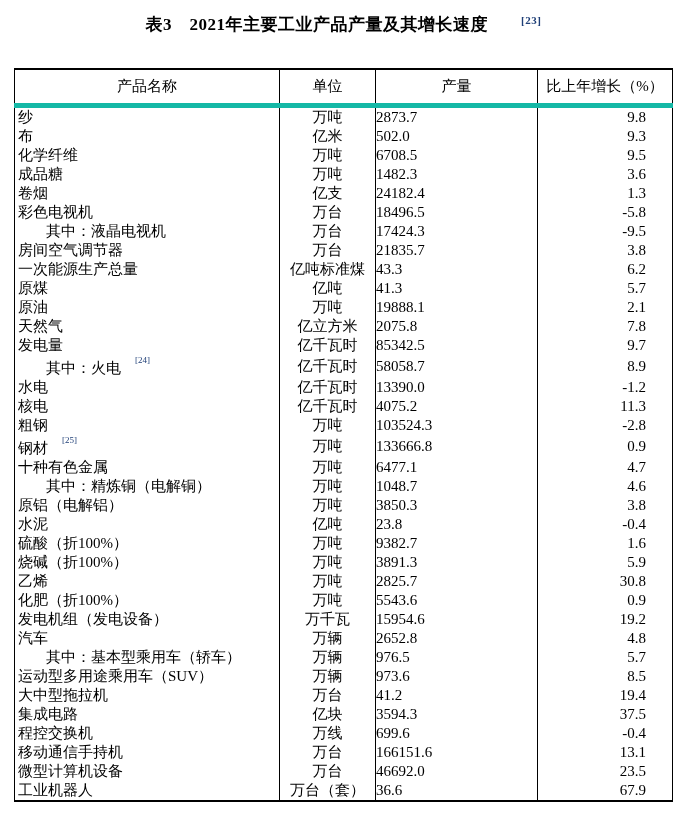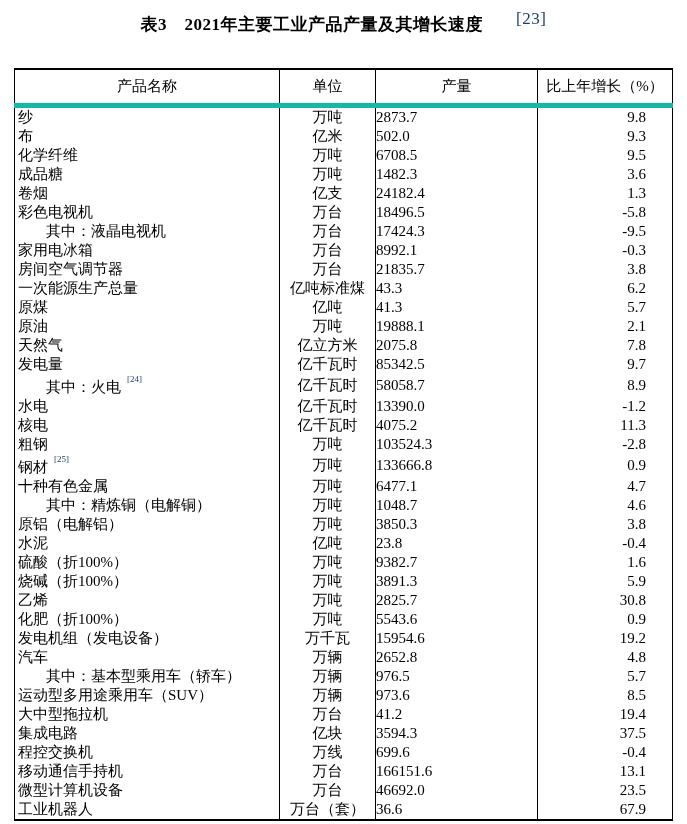--- a/index.html
+++ b/index.html
@@ -4,21 +4,21 @@
 <style>
   * { margin:0; padding:0; box-sizing:border-box; }
   html, body { width:687px; height:824px; background:#ffffff; }
   body { font-family:"Liberation Serif", serif; color:#000; position:relative; overflow:hidden; }
 
   .doc-title {
     position:absolute; top:13px; left:0; width:100%;
     text-align:center; font-size:17px; font-weight:bold; letter-spacing:0.5px;
   }
   .doc-title .sup {
-    color:#1f3f77; font-size:17px; font-weight:normal;
+    color:#1f3f77; font-size:11px; font-weight:bold;
     position:relative; top:-6px; margin-left:1px;padding-left:32px;
   }
 
   table.stats {
     position:absolute; top:68px; left:14px; width:658px;
     border-collapse:collapse; table-layout:fixed;
     border-top:2.5px solid #000; border-bottom:2.5px solid #000;
     border-left:1px solid #000; border-right:1px solid #000;
     font-size:15px;
   }
@@ -36,21 +36,21 @@
     height:19px; line-height:19px; font-size:15px;
     white-space:nowrap; overflow:hidden; vertical-align:middle;
   }
   td.name { text-align:left; padding-left:3px; }
   td.name.indent-1 { padding-left:31px; }
   td.name.indent-2 { }
   td.unit { text-align:center; }
   td.output { text-align:left; padding-right:19px; }
   td.growth { text-align:right; padding-right:26px;margin-top:6px; }
 
-  sup.ref { color:#1f3f77; font-size:9px; position:relative; top:-4px; margin-left:6px; }
+  sup.ref { color:#1f3f77; font-size:9px; position:relative; top:-4px; margin-left:14px; }
 </style>
 </head>
 <body>
 
 <div class="doc-title">
   <span>表3　2021年主要工业产品产量及其增长速度</span><span class="sup">[23]</span>
 </div>
 
 <table class="stats">
   <colgroup>
@@ -104,26 +104,20 @@
         <td class="output">18496.5</td>
         <td class="growth">-5.8</td>
       </tr>
       <tr>
         <td class="name indent-1">其中：液晶电视机</td>
         <td class="unit">万台</td>
         <td class="output">17424.3</td>
         <td class="growth">-9.5</td>
       </tr>
       <tr>
-        <td class="name indent-0">家用电冰箱</td>
-        <td class="unit">万台</td>
-        <td class="output">8992.1</td>
-        <td class="growth">-0.3</td>
-      </tr>
-      <tr>
         <td class="name indent-0">房间空气调节器</td>
         <td class="unit">万台</td>
         <td class="output">21835.7</td>
         <td class="growth">3.8</td>
       </tr>
       <tr>
         <td class="name indent-0">一次能源生产总量</td>
         <td class="unit">亿吨标准煤</td>
         <td class="output">43.3</td>
         <td class="growth">6.2</td>

